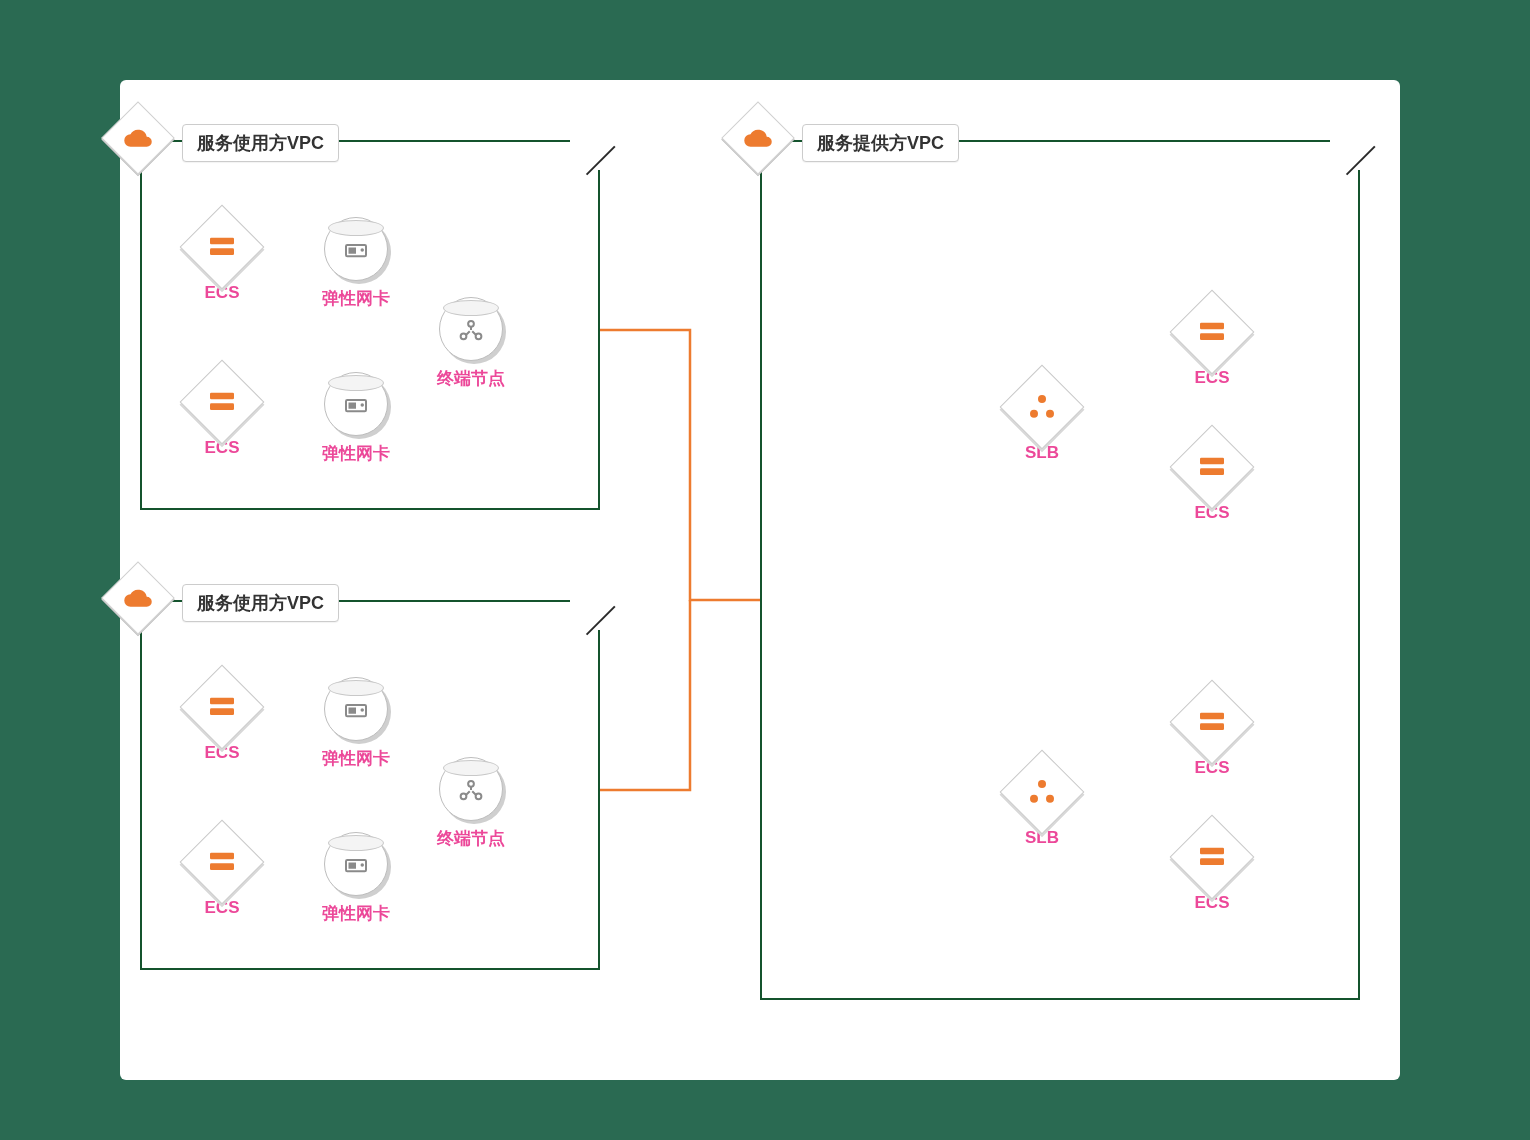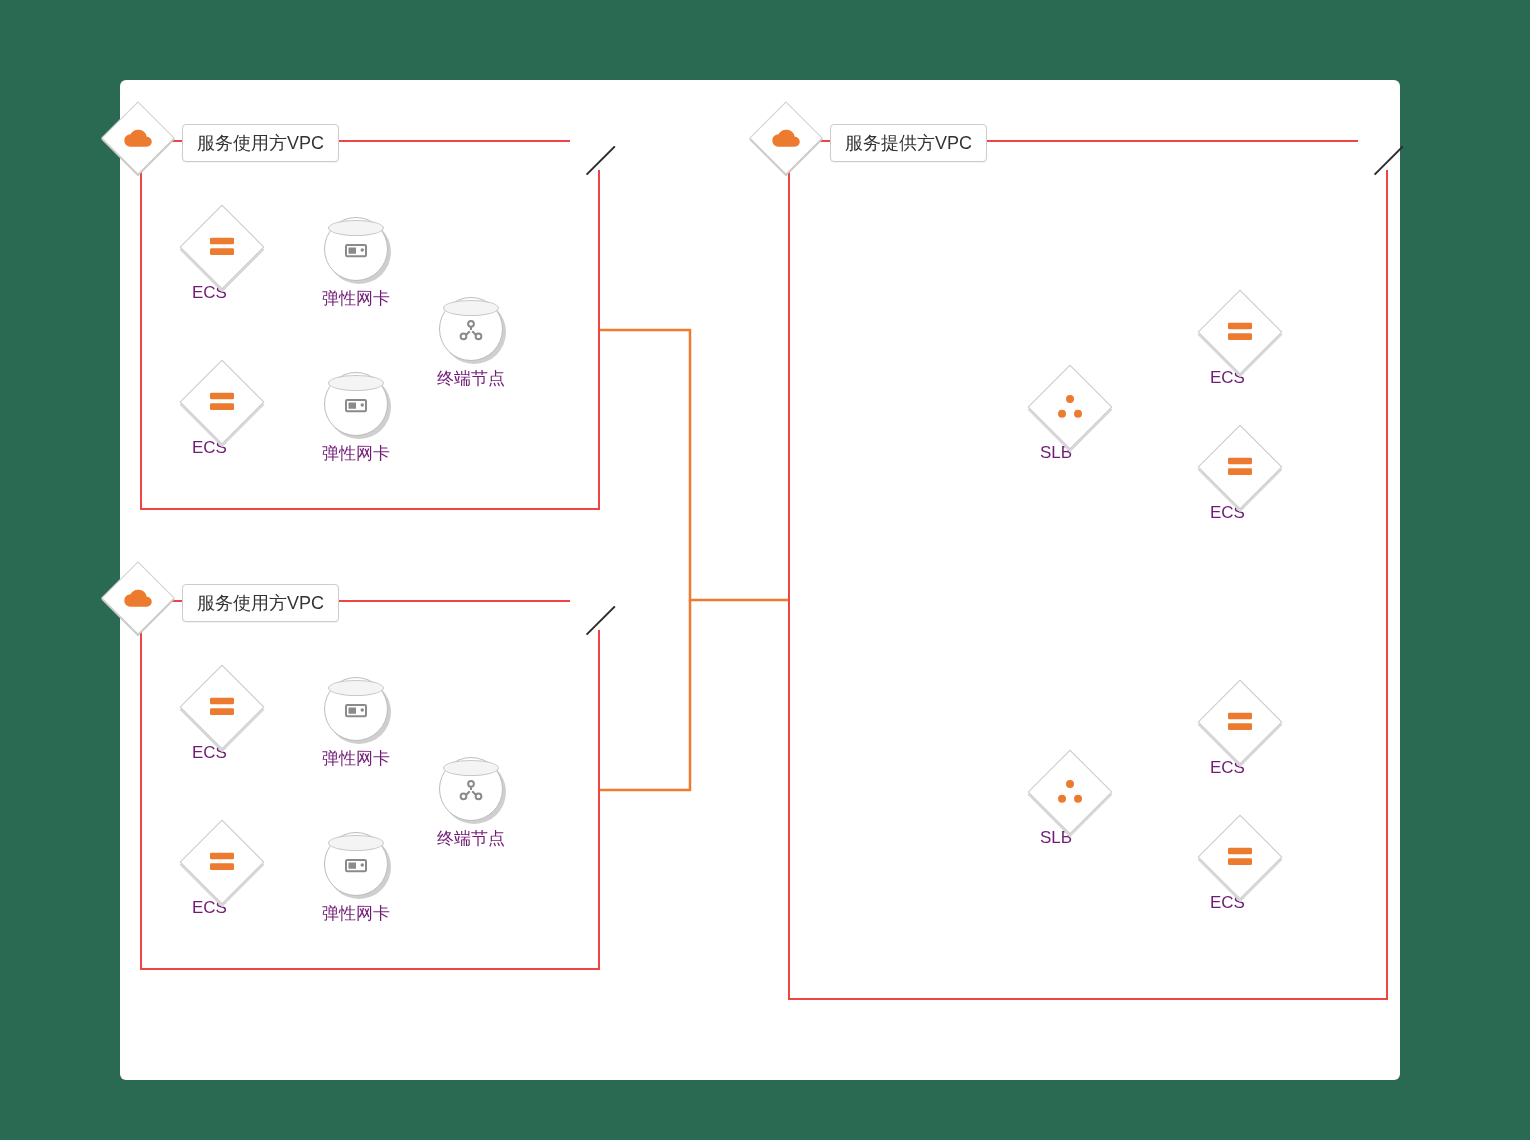--- a/index.html
+++ b/index.html
@@ -17,21 +17,22 @@
     left: 120px;
     top: 80px;
     width: 1280px;
     height: 1000px;
     background: #ffffff;
     border-radius: 6px;
   }
   .vpc-box {
     position: absolute;
     background: #fff;
-    border: 2px solid #ef4444;
+    border: 2px solid #14532d;
+    font-weight: bold;
   }
   .vpc-box::before {
     content: "";
     position: absolute;
     right: -2px;
     top: -2px;
     width: 28px;
     height: 28px;
     background: #fff;
     border-top: 2px solid #fff;
@@ -72,21 +73,22 @@
     background: #fff;
     border: 1px solid #ccc;
     border-radius: 4px;
     padding: 6px 14px;
     font-size: 18px;
     color: #333;
     box-shadow: 0 1px 1px rgba(0,0,0,.05);
   }
   .node {
     position: absolute;
-    color: #701a75;
+    text-align: center;
+    color: #ec4899;
   }
   .node .lbl {
     margin-top: 6px;
     font-size: 17px;
   }
   .cube {
     width: 60px; height: 60px;
     position: relative;
     margin: 0 auto;
     transform: rotate(45deg);
@@ -283,21 +285,21 @@
             <circle cx="12" cy="7" r="2.3" fill="none" stroke="#8a8a8a" stroke-width="1.6"></circle>
             <circle cx="6" cy="17" r="2.3" fill="none" stroke="#8a8a8a" stroke-width="1.6"></circle>
             <circle cx="18" cy="17" r="2.3" fill="none" stroke="#8a8a8a" stroke-width="1.6"></circle>
             <path d="M12 9v3M11 13l-3 3M13 13l3 3" stroke="#8a8a8a" stroke-width="1.6" fill="none"></path>
           </svg>
         </div>
       <div class="lbl">终端节点</div>
     </div>
   </div>
 
-  <div class="vpc-box" style="left:640px; top:60px; width:600px; height:860px;margin-left:28px;">
+  <div class="vpc-box" style="left:640px; top:60px; width:600px; height:860px;">
     <div class="vpc-badge">
       <svg viewBox="0 0 24 24">
           <path fill="#ed7b2f" d="M6 19a5 5 0 0 1 0-10 7 7 0 0 1 13 2 4 4 0 0 1 0 8H6z"></path>
         </svg>
     </div>
     <div class="vpc-title">服务提供方VPC</div>
 
 
     <div class="node" style="left:250px; top:235px;">
       <div class="cube">

